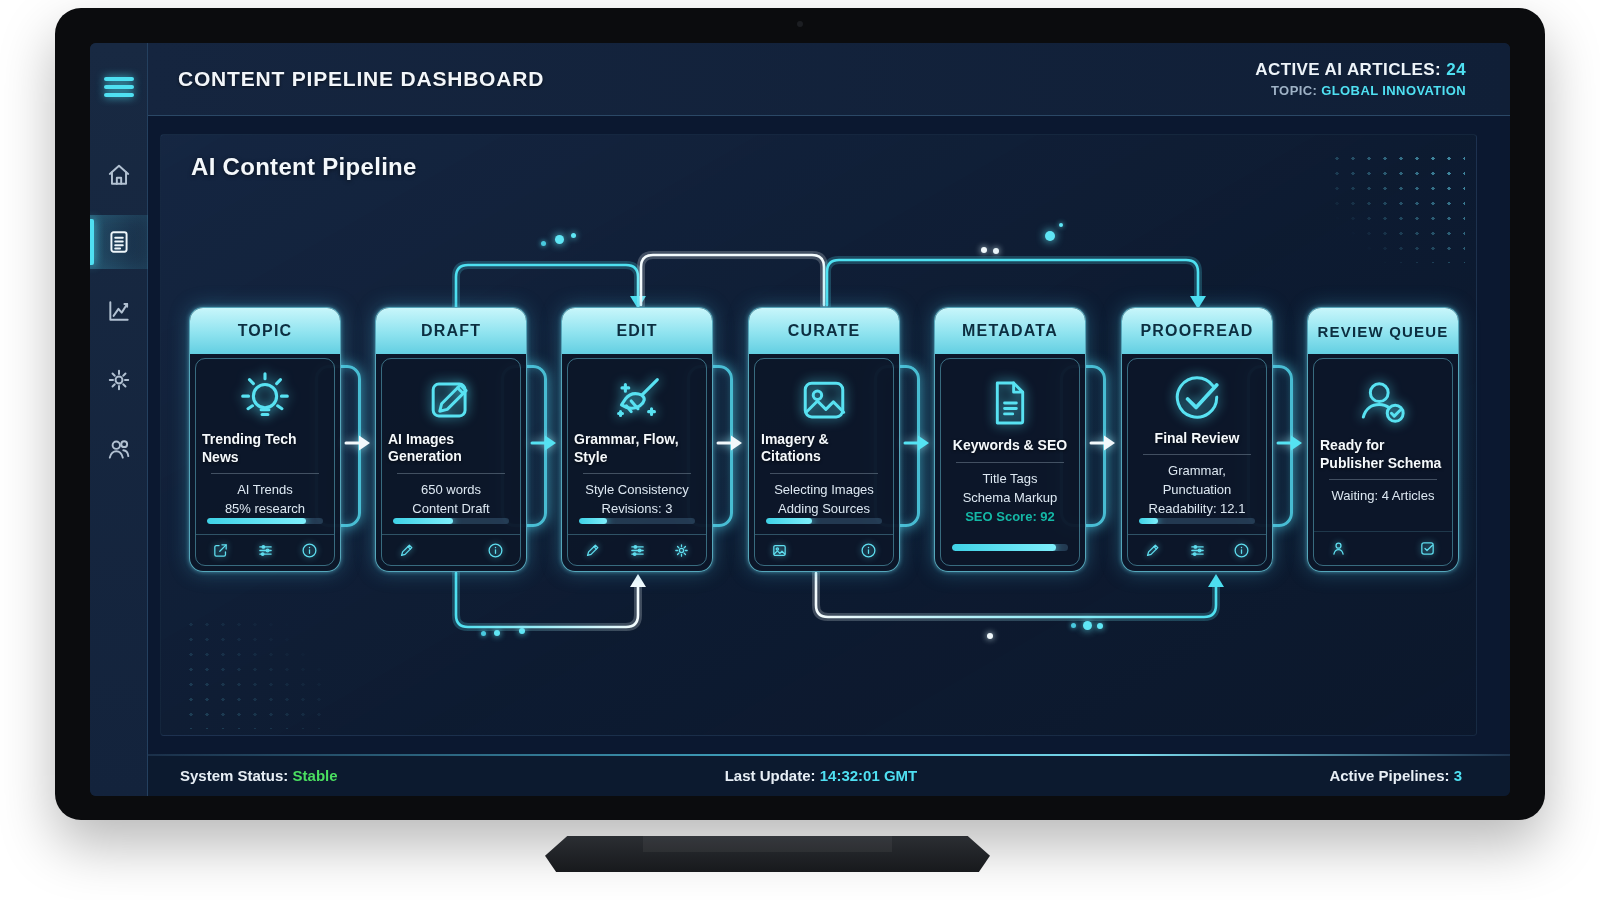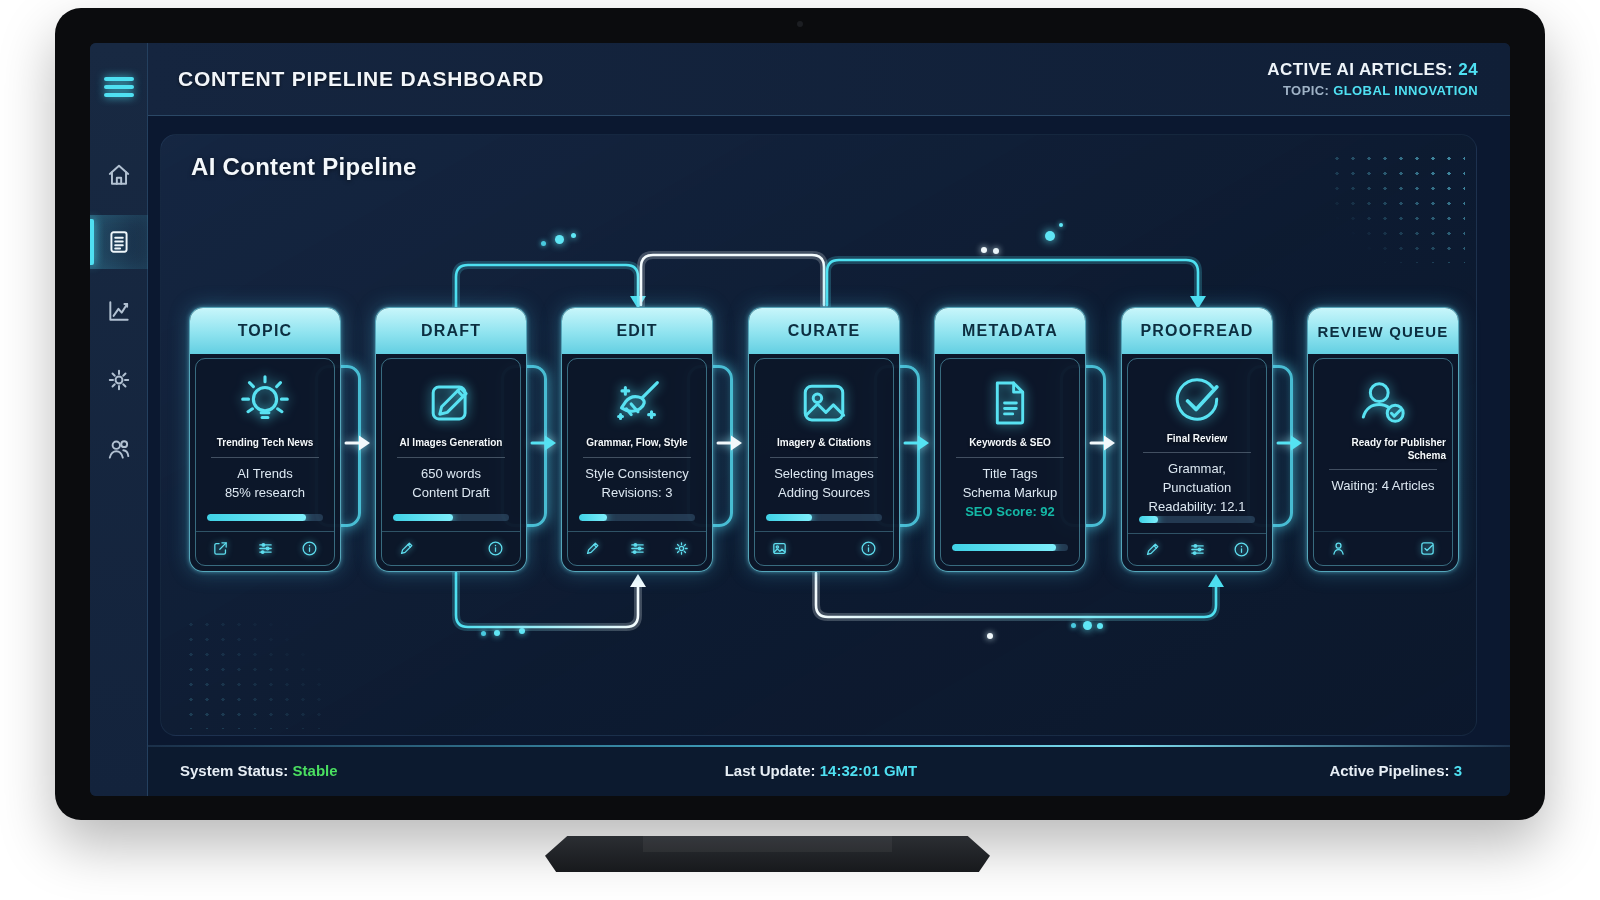--- a/index.html
+++ b/index.html
@@ -36,35 +36,35 @@
   .side-item.active { background:linear-gradient(90deg,rgba(80,205,235,.22),rgba(80,205,235,.03));
     box-shadow:inset 0 0 18px rgba(80,205,235,.15); }
   .side-item.active::before { content:""; position:absolute; left:0; top:4px; bottom:4px; width:4px;
     background:#4fe0f2; box-shadow:0 0 10px rgba(79,224,242,1); border-radius:0 2px 2px 0; }
   .side-item.active svg { stroke:#eef7fb; opacity:1; }
 
   
   .topbar { position:absolute; left:58px; top:0; width:1362px; height:73px;
     background:linear-gradient(90deg,#15253f,#101f37);
     border-bottom:1px solid #2b4866; display:flex; align-items:center;
-    justify-content:space-between; padding:0 32px 0 30px; z-index:4; }
+    justify-content:space-between; padding:0 44px 0 30px; z-index:4; }
   .topbar-title { font-size:21px; font-weight:800; letter-spacing:.8px; color:#f2f6fa;
     text-shadow:0 1px 3px rgba(0,0,0,.6); }
   .topbar-right { text-align:right; line-height:1.35; }
   .stat-line1 { font-size:17px; font-weight:800; color:#eef4f9; letter-spacing:.4px; }
   .stat-line1 .val { color:#4fe0f2; }
   .stat-line2 { font-size:13px; font-weight:700; color:#9fb2c6; letter-spacing:.4px; }
   .stat-line2 .val { color:#4fe0f2; }
 
   
   .main { position:absolute; left:58px; top:73px; width:1362px; height:638px;
     background:#0b1830; }
   .panel { position:absolute; left:12px; top:18px; width:1317px; height:602px;
     background:linear-gradient(150deg,rgba(34,56,88,.45) 0%,rgba(15,29,50,.65) 55%,rgba(12,24,42,.6) 100%);
-    border-radius:16px; border:1px solid rgba(90,140,185,.12); }
+    border-radius:4px; border:1px solid rgba(90,140,185,.12); }
   .panel-title { position:absolute; left:30px; top:18px; font-size:24px; font-weight:800;
     color:#f4f8fb; letter-spacing:.3px; text-shadow:0 1px 4px rgba(0,0,0,.5); }
 
   
   .dotgrid { position:absolute;
     background-image:radial-gradient(rgba(96,205,230,.6) 1.6px, transparent 1.8px);
     background-size:16px 15px; pointer-events:none; }
   .dots-tr { left:1168px; top:16px; width:136px; height:112px;
     -webkit-mask-image:linear-gradient(225deg,#000 15%,transparent 80%);
     mask-image:linear-gradient(225deg,#000 15%,transparent 80%); }
@@ -97,40 +97,40 @@
   .card-header { position:absolute; left:0; top:0; right:0; height:46px; border-radius:13px 13px 0 0;
     background:linear-gradient(180deg,#c8f6fb 0%,#8fe3ef 55%,#63cfe2 100%);
     display:flex; align-items:center; justify-content:center;
     font-size:16px; font-weight:800; letter-spacing:1.2px; color:#0c2e40; }
   .card-body { position:absolute; left:5px; right:5px; top:50px; bottom:5px;
     border:1px solid rgba(110,210,232,.45); border-radius:10px;
     display:flex; flex-direction:column; align-items:center; }
   .card-icon { margin-top:10px; height:68px; display:flex; align-items:center; justify-content:center;
     filter:drop-shadow(0 0 6px rgba(80,220,240,.85)); }
   .card-icon svg { stroke:#58e2f2; fill:none; stroke-width:3.2; stroke-linecap:round; stroke-linejoin:round; }
-  .card-title { font-size:10px; font-weight:800; color:#f5f9fc; text-align:right;
+  .card-title { font-size:14px; font-weight:800; color:#f5f9fc; text-align:left;
     padding:0 6px; line-height:1.25; text-shadow:0 1px 3px rgba(0,0,0,.6); }
   .card-divider { width:78%; height:1px; background:rgba(210,230,245,.28); margin:7px 0 6px; }
   .card-line { font-size:13px; color:#dde8f2; line-height:19px; text-align:center; padding:0 4px; }
   .card-line.hl { color:#14b8a6; font-weight:700; }
   .progress { width:84%; height:7px; border-radius:4px; background:rgba(88,140,175,.3);
     margin-top:auto; margin-bottom:10px; overflow:hidden; }
   .progress.no-footer { margin-bottom:14px; }
   .progress-fill { height:100%; border-radius:4px;
     background:linear-gradient(90deg,#3fd2e6,#7eeefb);
     box-shadow:0 0 9px rgba(90,225,245,.95); }
   .card-footer { width:100%; height:34px; border-top:1px solid rgba(120,210,232,.32);
     display:flex; align-items:center; justify-content:space-between; padding:0 16px; }
   .ficon { display:flex; cursor:pointer; }
   .ficon svg { stroke:#5fdeef; fill:none; stroke-width:1.8; stroke-linecap:round; stroke-linejoin:round;
     filter:drop-shadow(0 0 3px rgba(90,220,240,.7)); }
   .spacer-footer { margin-top:auto; }
 
   
-  .statusbar { position:absolute; left:58px; bottom:0; width:1362px; height:51px;
+  .statusbar { position:absolute; left:58px; bottom:0; width:1362px; height:42px;
     background:#0c1a2f; display:flex; align-items:center; z-index:4;
     padding:0 48px 0 32px; font-size:15px; font-weight:700; color:#e7eef5; }
   .statusbar::before { content:""; position:absolute; left:0; top:0; width:100%; height:2px;
     background:linear-gradient(90deg,rgba(70,110,150,.25),rgba(80,205,235,.75) 45%,rgba(130,230,248,.95) 72%,rgba(70,110,150,.3)); }
   .sb-left { flex:1; text-align:left; }
   .sb-center { flex:1; text-align:center; }
   .sb-right { flex:1; text-align:right; }
   .sb-green { color:#4ade60; }
   .sb-cyan { color:#4fe0f2; }
 </style>

